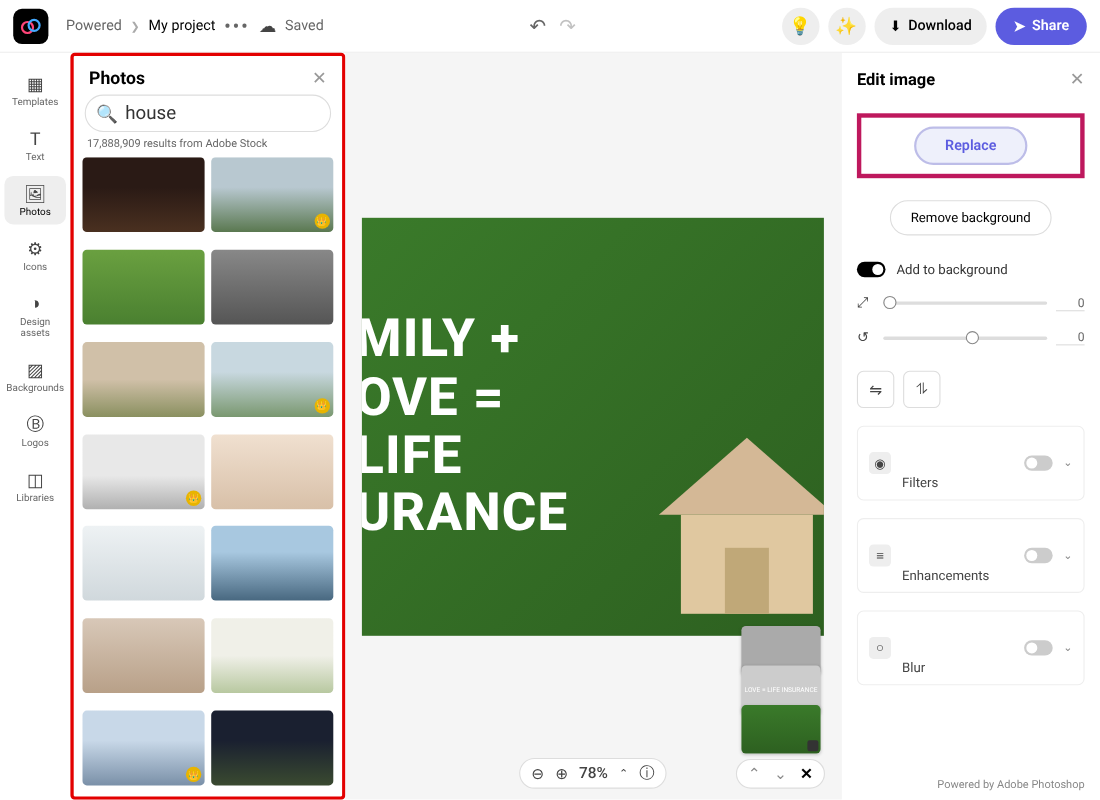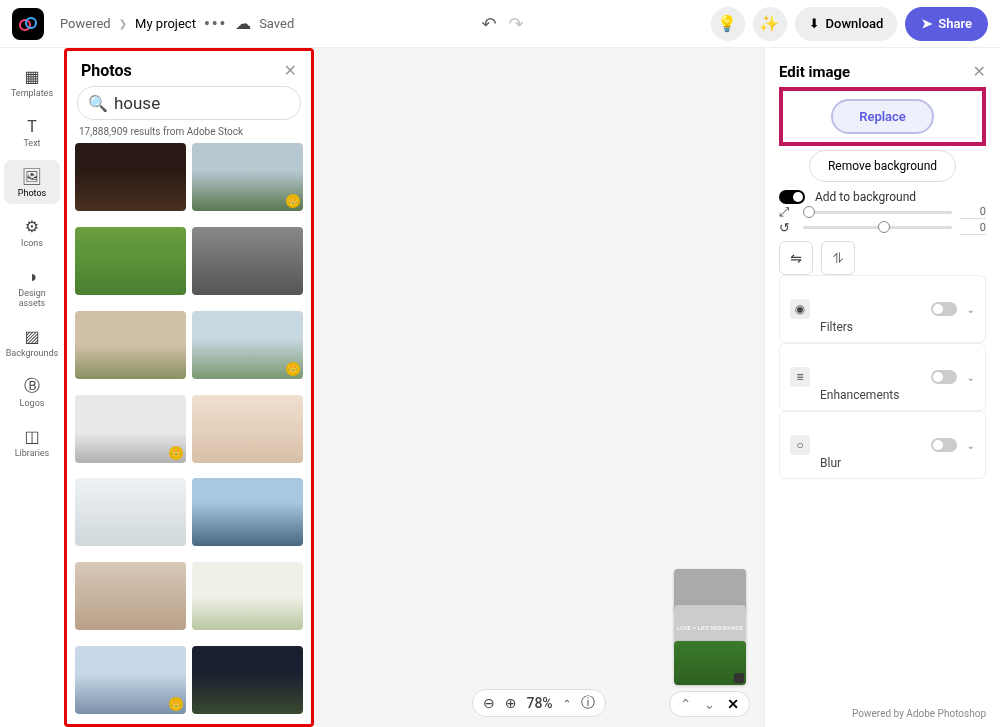--- a/index.html
+++ b/index.html
@@ -61,21 +61,21 @@
 
 
 .bottom-bar { position: absolute; bottom: 10px; left: 50%; transform: translateX(-50%); display: flex; gap: 10px; align-items: center; }
 .zoom-group { background: #fff; border: 1px solid #ddd; border-radius: 20px; padding: 4px 10px; display: flex; align-items: center; gap: 10px; }
 .zoom-group span { cursor: pointer; color: #444; font-size: 14px; }
 .zoom-val { font-size: 12px; color: #444; font-weight: 500; }
 .layer-nav { background: #fff; border: 1px solid #ddd; border-radius: 20px; padding: 4px 10px; display: flex; align-items: center; gap: 12px; position:absolute; right: 14px; bottom: 10px;}
 .layer-nav span { cursor: pointer; color: #888; font-size: 14px; }
 
 
-.right-panel { width: 236px; border-left: 1px solid #eee; padding: 14px 14px 8px; display: flex; flex-direction: column; gap: 0; }
+.right-panel { width: 236px; border-left: 1px solid #eee; padding: 14px 14px 8px; display: flex; flex-direction: column; gap: 16px; }
 .rp-header { display: flex; justify-content: space-between; align-items: center; margin-bottom: 6px;}
 .rp-title { font-size: 15px; font-weight: 700; }
 .replace-wrap { border: 4px solid #be185d; padding: 8px 10px; display: flex; justify-content: center; }
 .replace-btn { border: 2px solid #bdbde8; background: #eef0fb; color: #5c5ce0; font-weight: 600; font-size: 13px; padding: 8px 26px; border-radius: 20px; cursor: pointer; }
 .remove-bg-btn { border: 1px solid #ddd; background: #fff; font-size: 12px; padding: 8px 18px; border-radius: 20px; cursor: pointer; align-self: center; margin-top: 4px; }
 .row { display: flex; align-items: center; gap: 10px; font-size: 12px; color: #333; margin-top: 8px; }
 .toggle-on { width: 26px; height: 14px; background: #000; border-radius: 7px; position: relative; cursor: pointer; }
 .toggle-on::after { content: ''; position: absolute; right: 2px; top: 2px; width: 10px; height: 10px; background: #fff; border-radius: 50%; }
 .toggle-off { width: 26px; height: 14px; background: #ccc; border-radius: 7px; position: relative; cursor: pointer; }
 .toggle-off::after { content: ''; position: absolute; left: 2px; top: 2px; width: 10px; height: 10px; background: #fff; border-radius: 50%; }
@@ -219,20 +219,33 @@
       <div class="thumb t11"></div>
       <div class="thumb t12"></div>
       <div class="thumb t13">
           <span class="badge">👑</span>
         </div>
       <div class="thumb t14"></div>
     </div>
   </div>
 
   <div class="canvas-area">
+    <div class="canvas">
+      <div class="canvas-text">
+        <div>MILY +</div>
+        <div>OVE =</div>
+        <div>LIFE</div>
+        <div>URANCE</div>
+      </div>
+      <svg class="canvas-house" viewBox="0 0 200 180">
+        <polygon points="100,10 180,80 20,80" fill="#d4b896"></polygon>
+        <rect x="40" y="80" width="120" height="90" fill="#e0c8a0"></rect>
+        <rect x="80" y="110" width="40" height="60" fill="#c0a878"></rect>
+      </svg>
+    </div>
 
     <div class="layer-stack">
       <div class="layer-card lc1"></div>
       <div class="layer-card lc2">
           <span>LOVE = LIFE INSURANCE</span>
         </div>
       <div class="layer-card lc3">
           <span class="mini-badge"></span>
         </div>
     </div>

